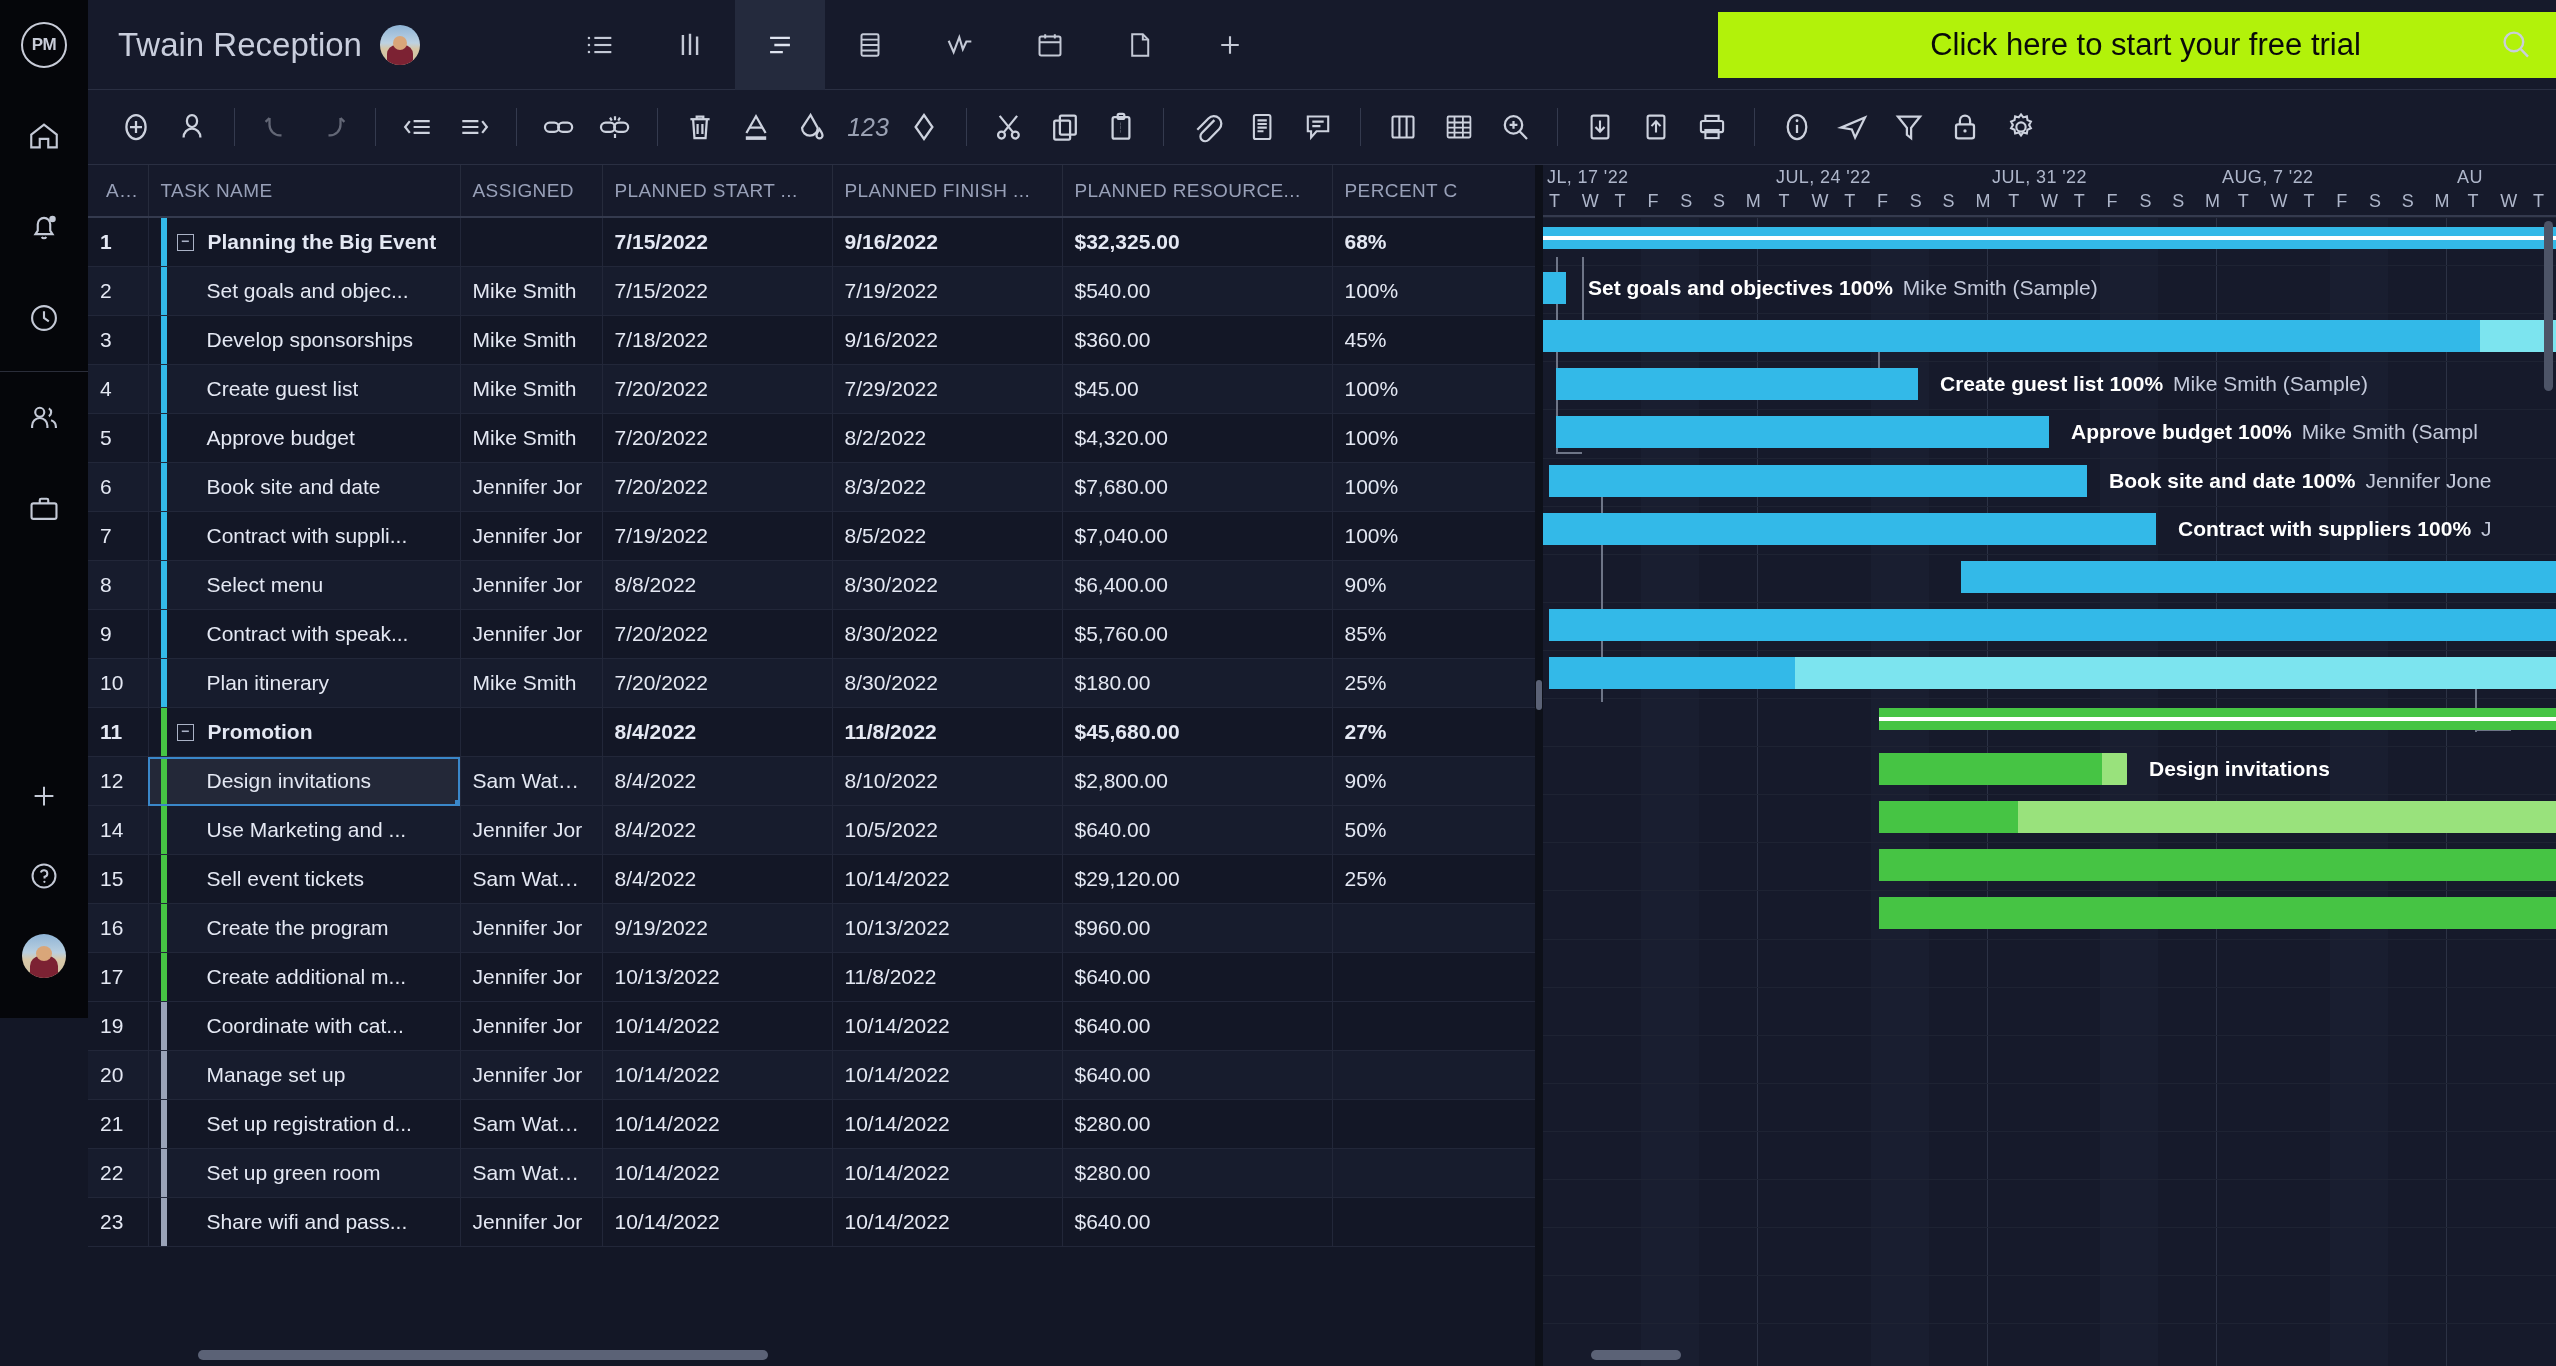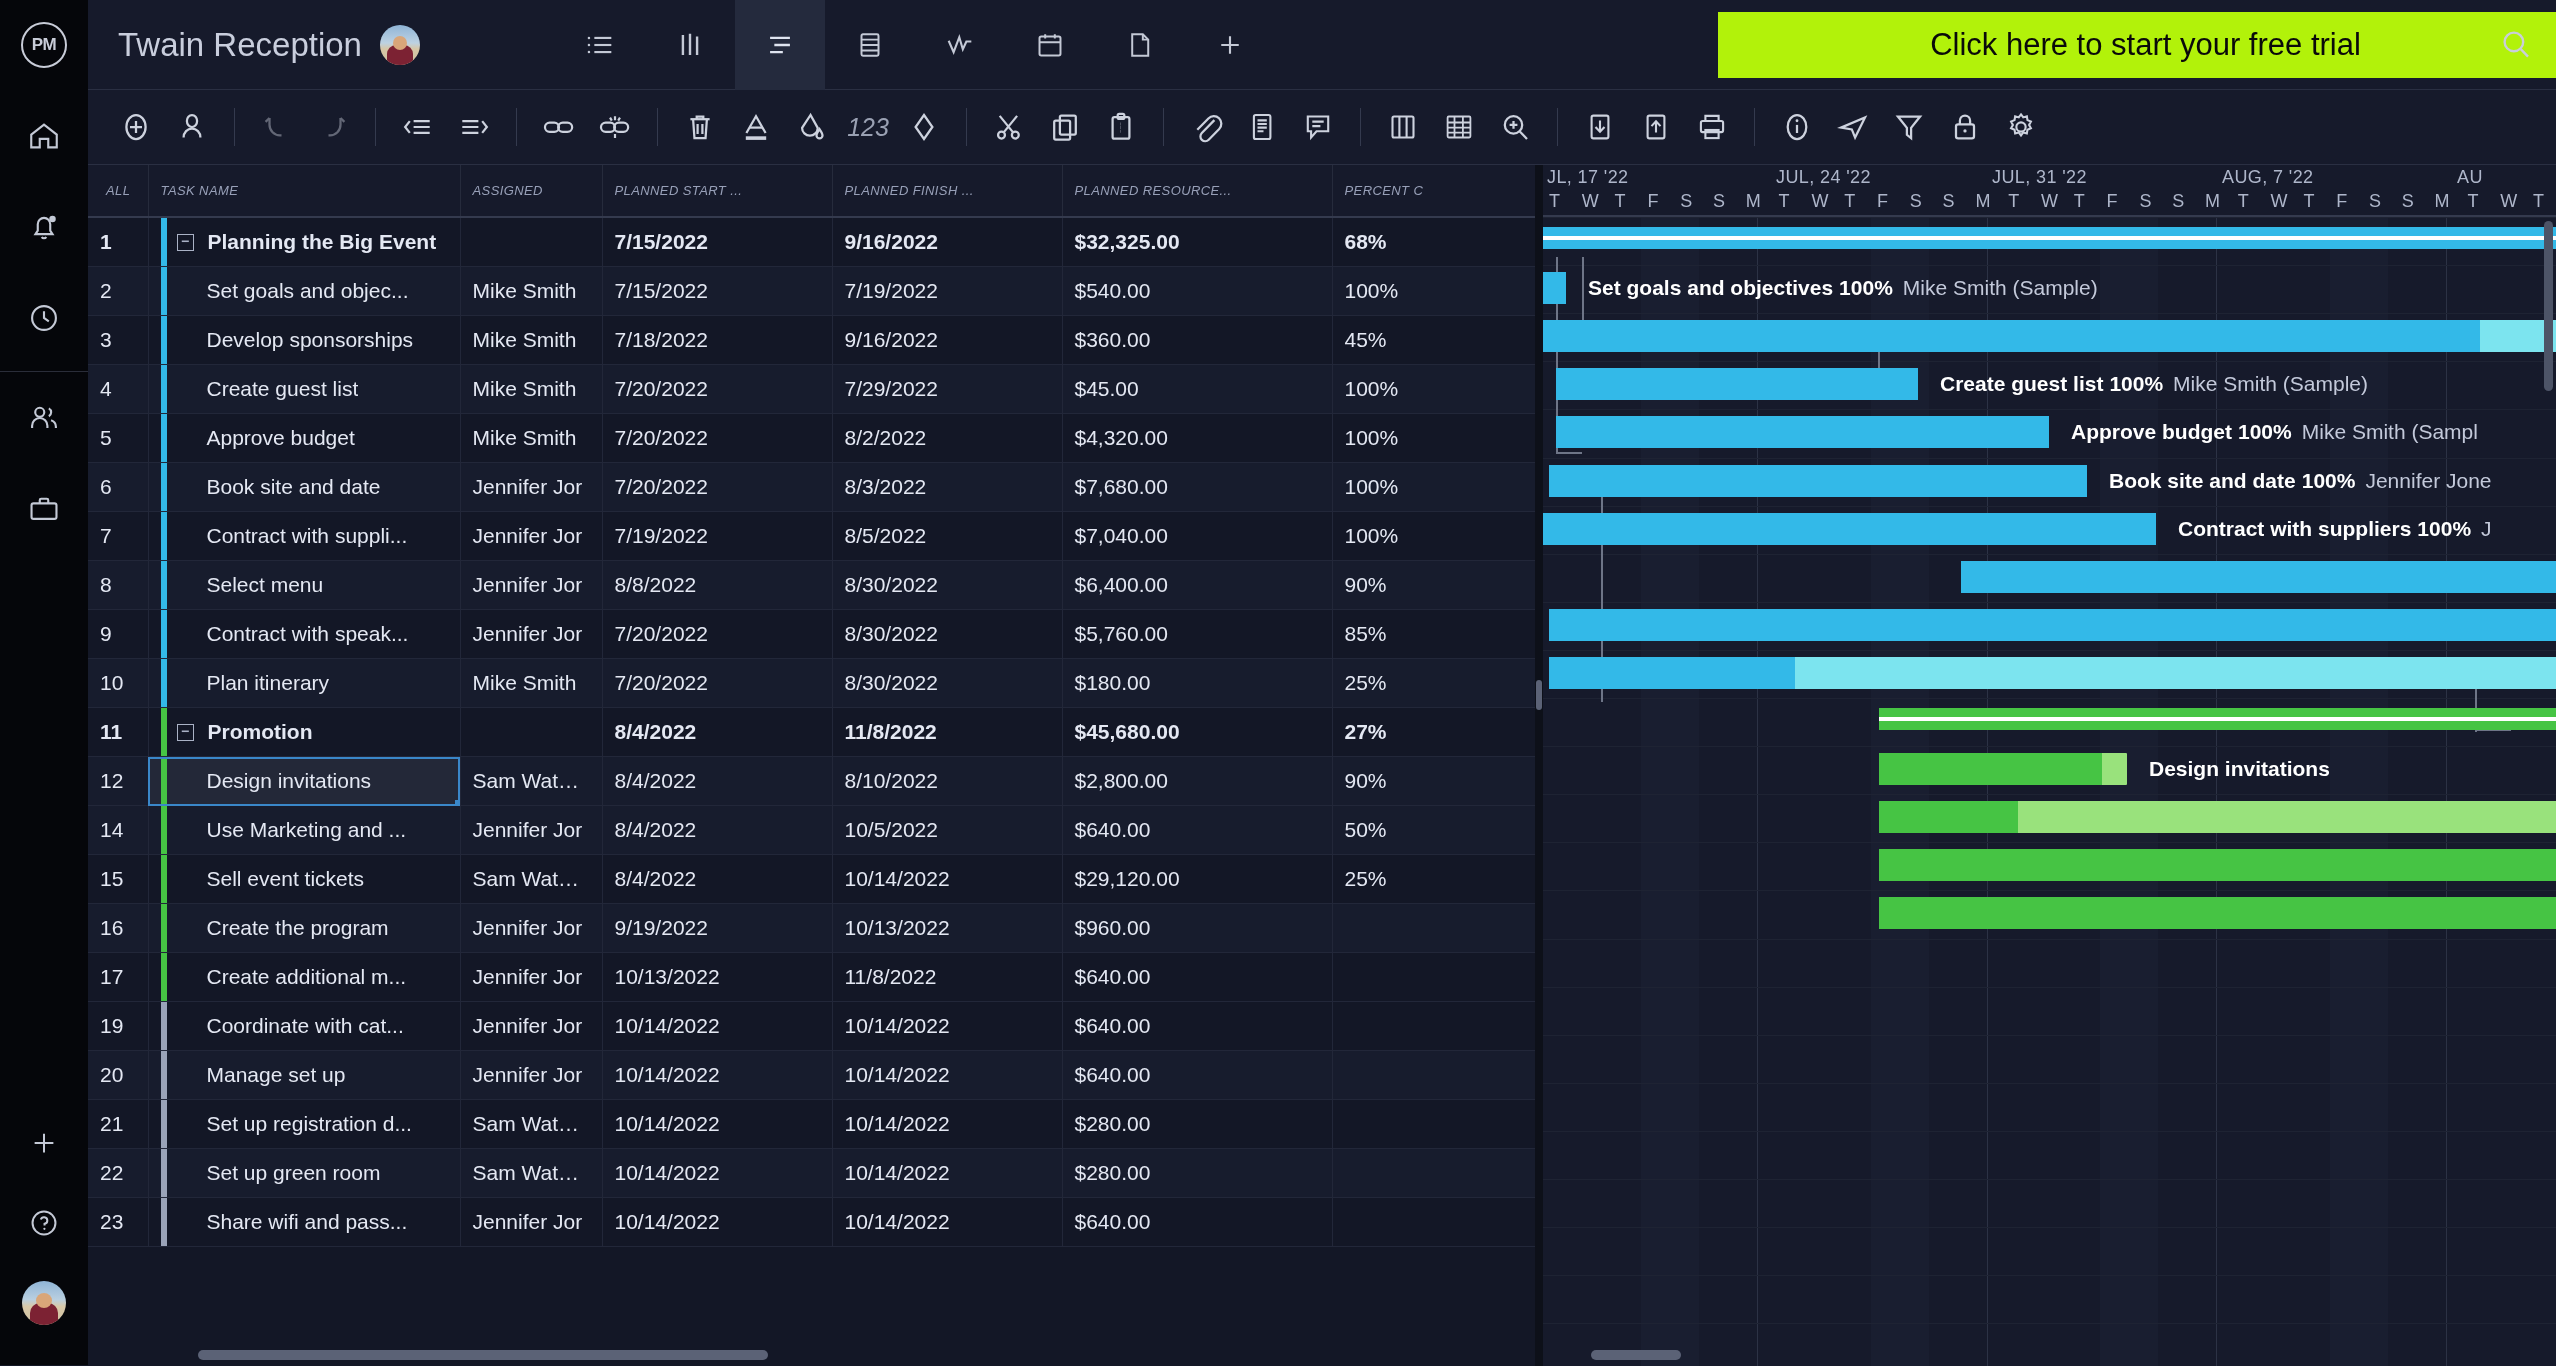--- a/index.html
+++ b/index.html
@@ -7,21 +7,21 @@
     width: 2556px; height: 1366px;
     background: #131726;
     font-family: "Liberation Sans", sans-serif;
     overflow: hidden;
     color: #dfe3ee;
   }
   .app { position: relative; width: 2556px; height: 1366px; display: flex; }
 
   
   .rail {
-    width: 88px; height: 1365px; background: #05060a;
+    width: 88px; height: 1018px; background: #05060a;
     display: flex; flex-direction: column; align-items: center;
     flex: 0 0 88px; position: relative;
   }
   .rail-logo {
     width: 88px; height: 90px; display: flex; align-items: center; justify-content: center;
   }
   .rail-logo .circ {
     width: 46px; height: 46px; border: 2.5px solid #c8ccd8; border-radius: 50%;
     display: flex; align-items: center; justify-content: center;
     font-size: 17px; font-weight: bold; color: #c8ccd8; letter-spacing: -0.5px;
@@ -95,24 +95,24 @@
   .tb-btn.disabled { opacity: .42; }
   .tb-sep { width: 1px; height: 38px; background: #343a4e; margin: 0 14px; }
 
   
   .body { flex: 1; display: flex; min-height: 0; position: relative; }
 
   
   .grid-pane { width: 1447px; flex: 0 0 1447px; background: #131726; position: relative; overflow: hidden; }
   table.grid { border-collapse: collapse; width: 100%; table-layout: fixed; }
   table.grid th {
-    height: 52px; background: #161a2b; color: #98a0b8; font-size: 13px; font-weight: 400;
+    height: 52px; background: #161a2b; color: #98a0b8; font-size: 19px; font-weight: 400;
     text-align: left; letter-spacing: .4px; padding: 0 12px;
     border-right: 1px solid #262b3c; border-bottom: 2px solid #343a4e;
-    white-space: nowrap; overflow: hidden; text-overflow: ellipsis; font-style: italic;
+    white-space: nowrap; overflow: hidden; text-overflow: ellipsis;
   }
   table.grid th.c-all { width: 60px; text-align: left; padding-left: 18px; }
   table.grid td {
     height: 48px; font-size: 21px; color: #e4e8f3; padding: 0 12px;
     border-right: 1px solid #222739; border-bottom: 1px solid #222739;
     white-space: nowrap; overflow: hidden; text-overflow: ellipsis; background: #131726;
   }
   tr.alt td { background: #171c2d; }
   td.rownum { color: #7d869e; font-size: 20px; text-align: left; padding-left: 18px; width: 60px; background: #131726; }
   tr.alt td.rownum { background: #171c2d; }

